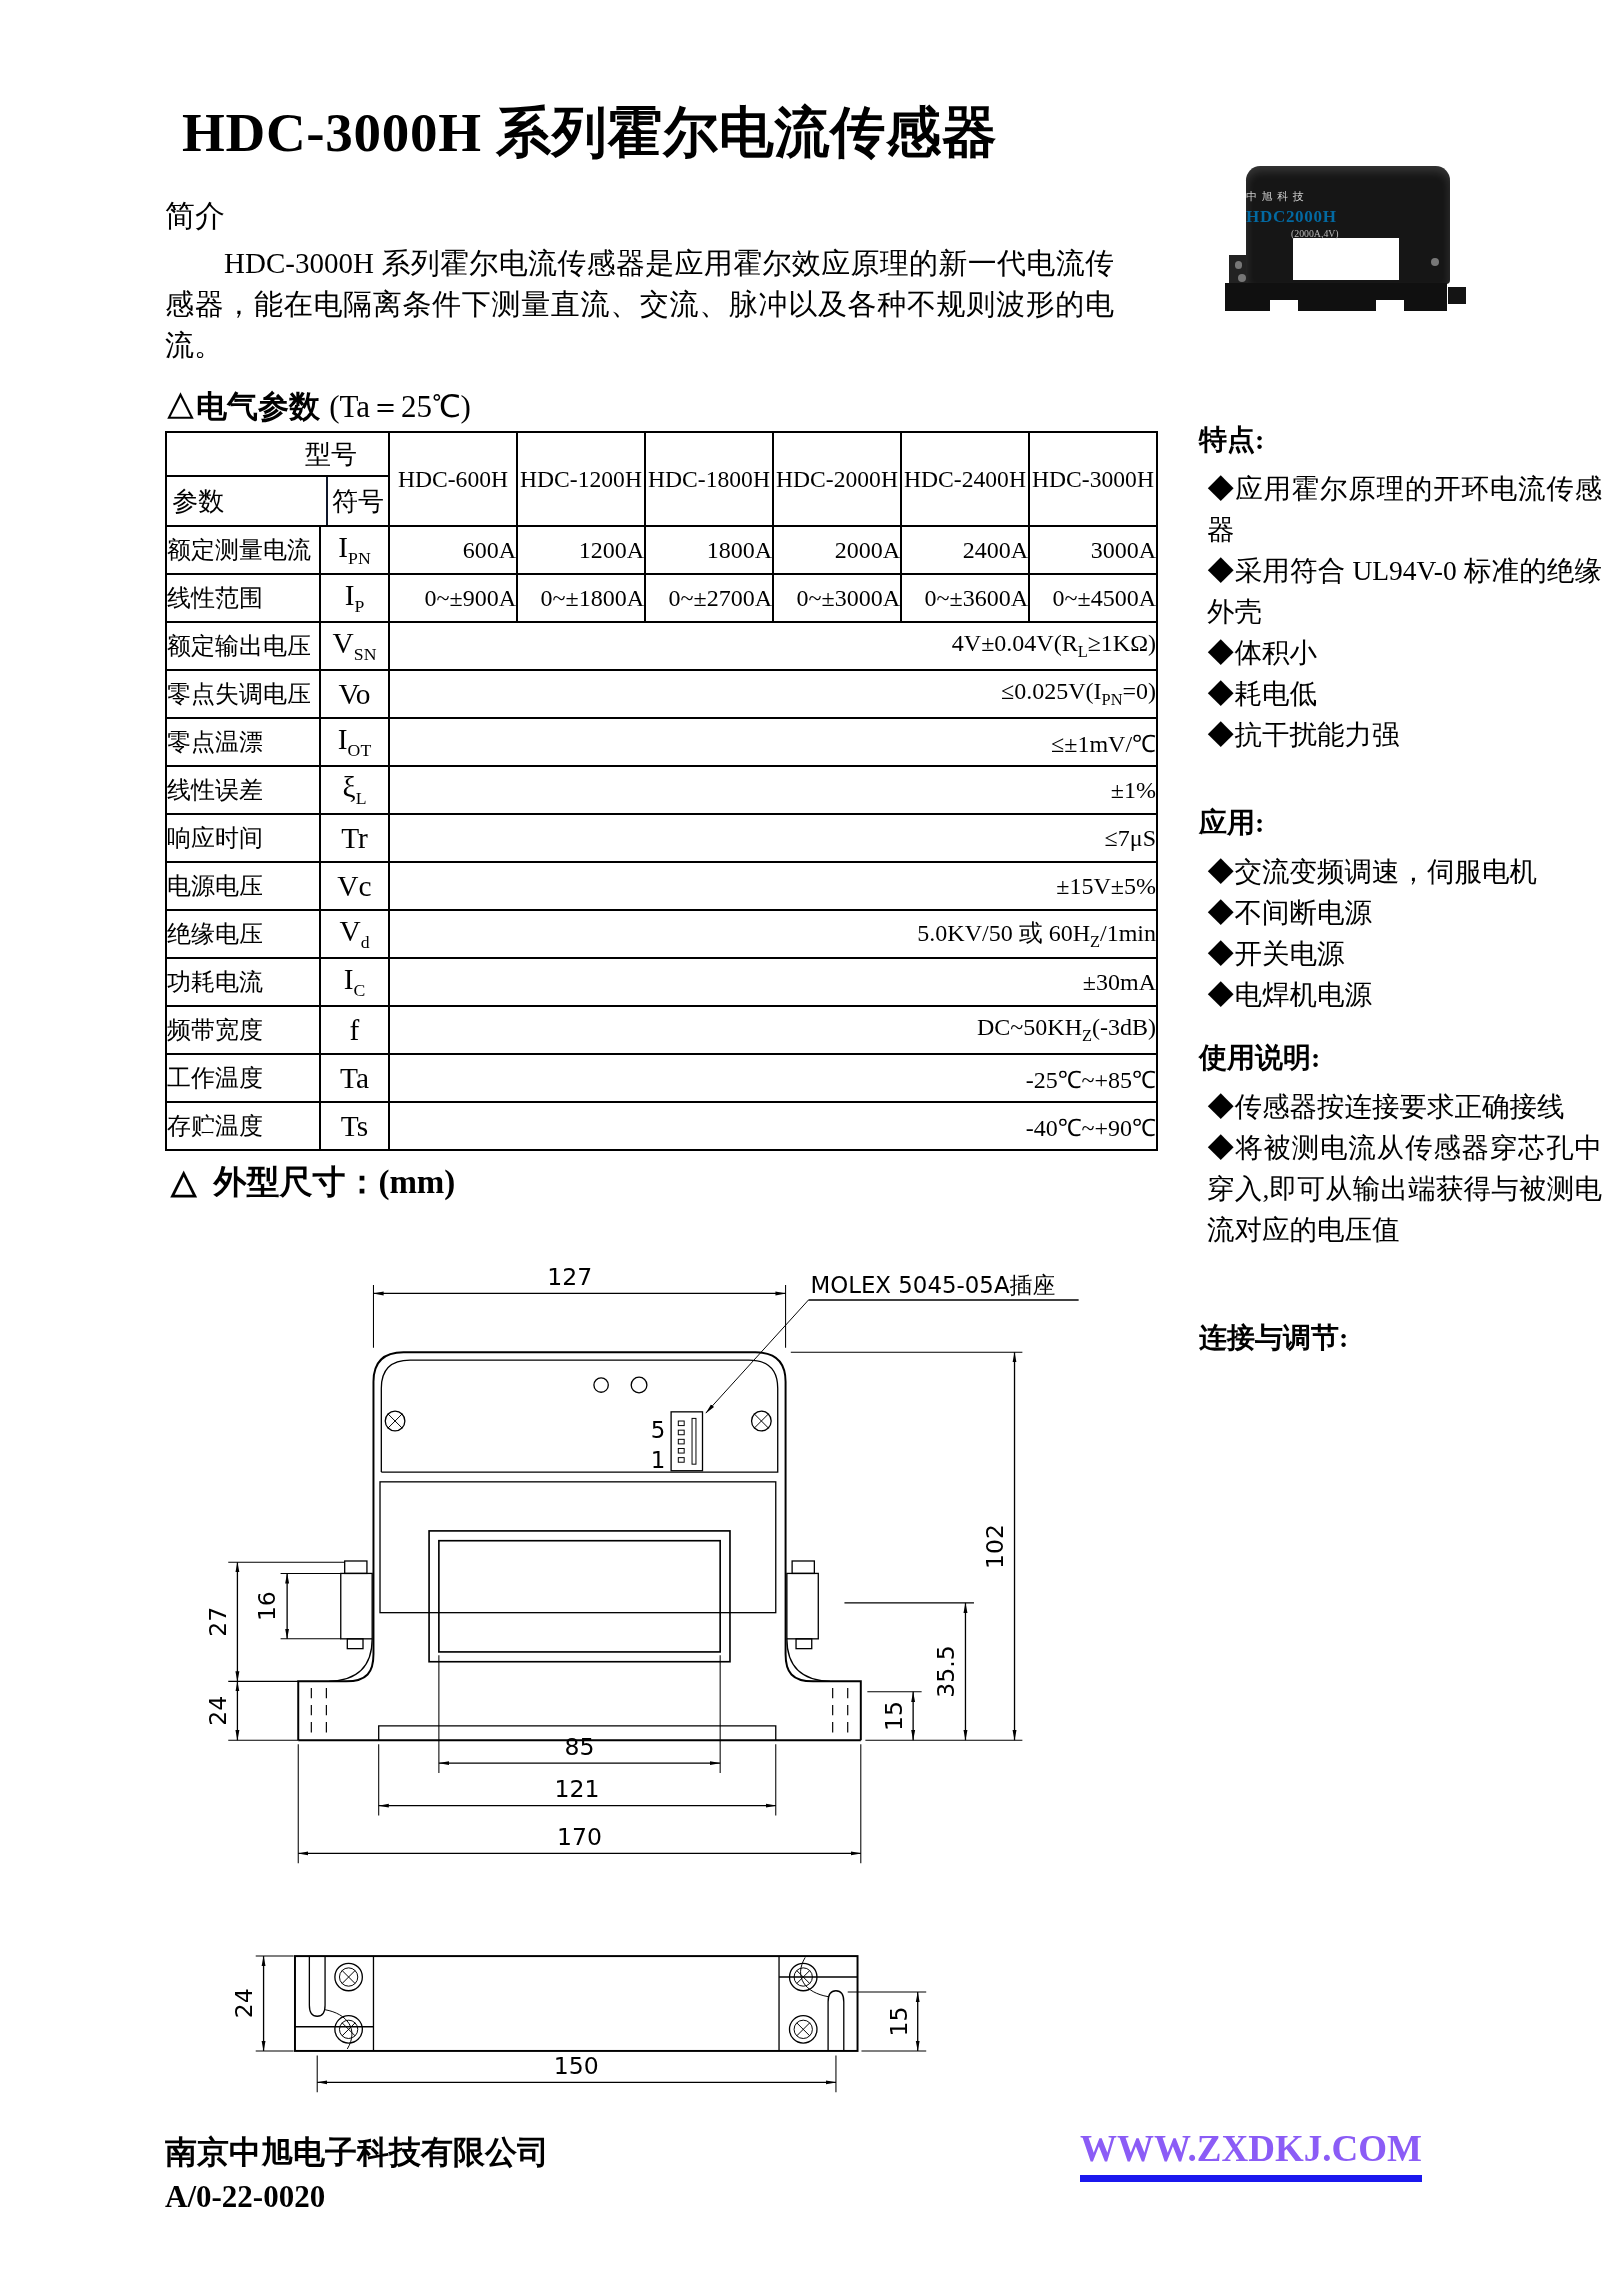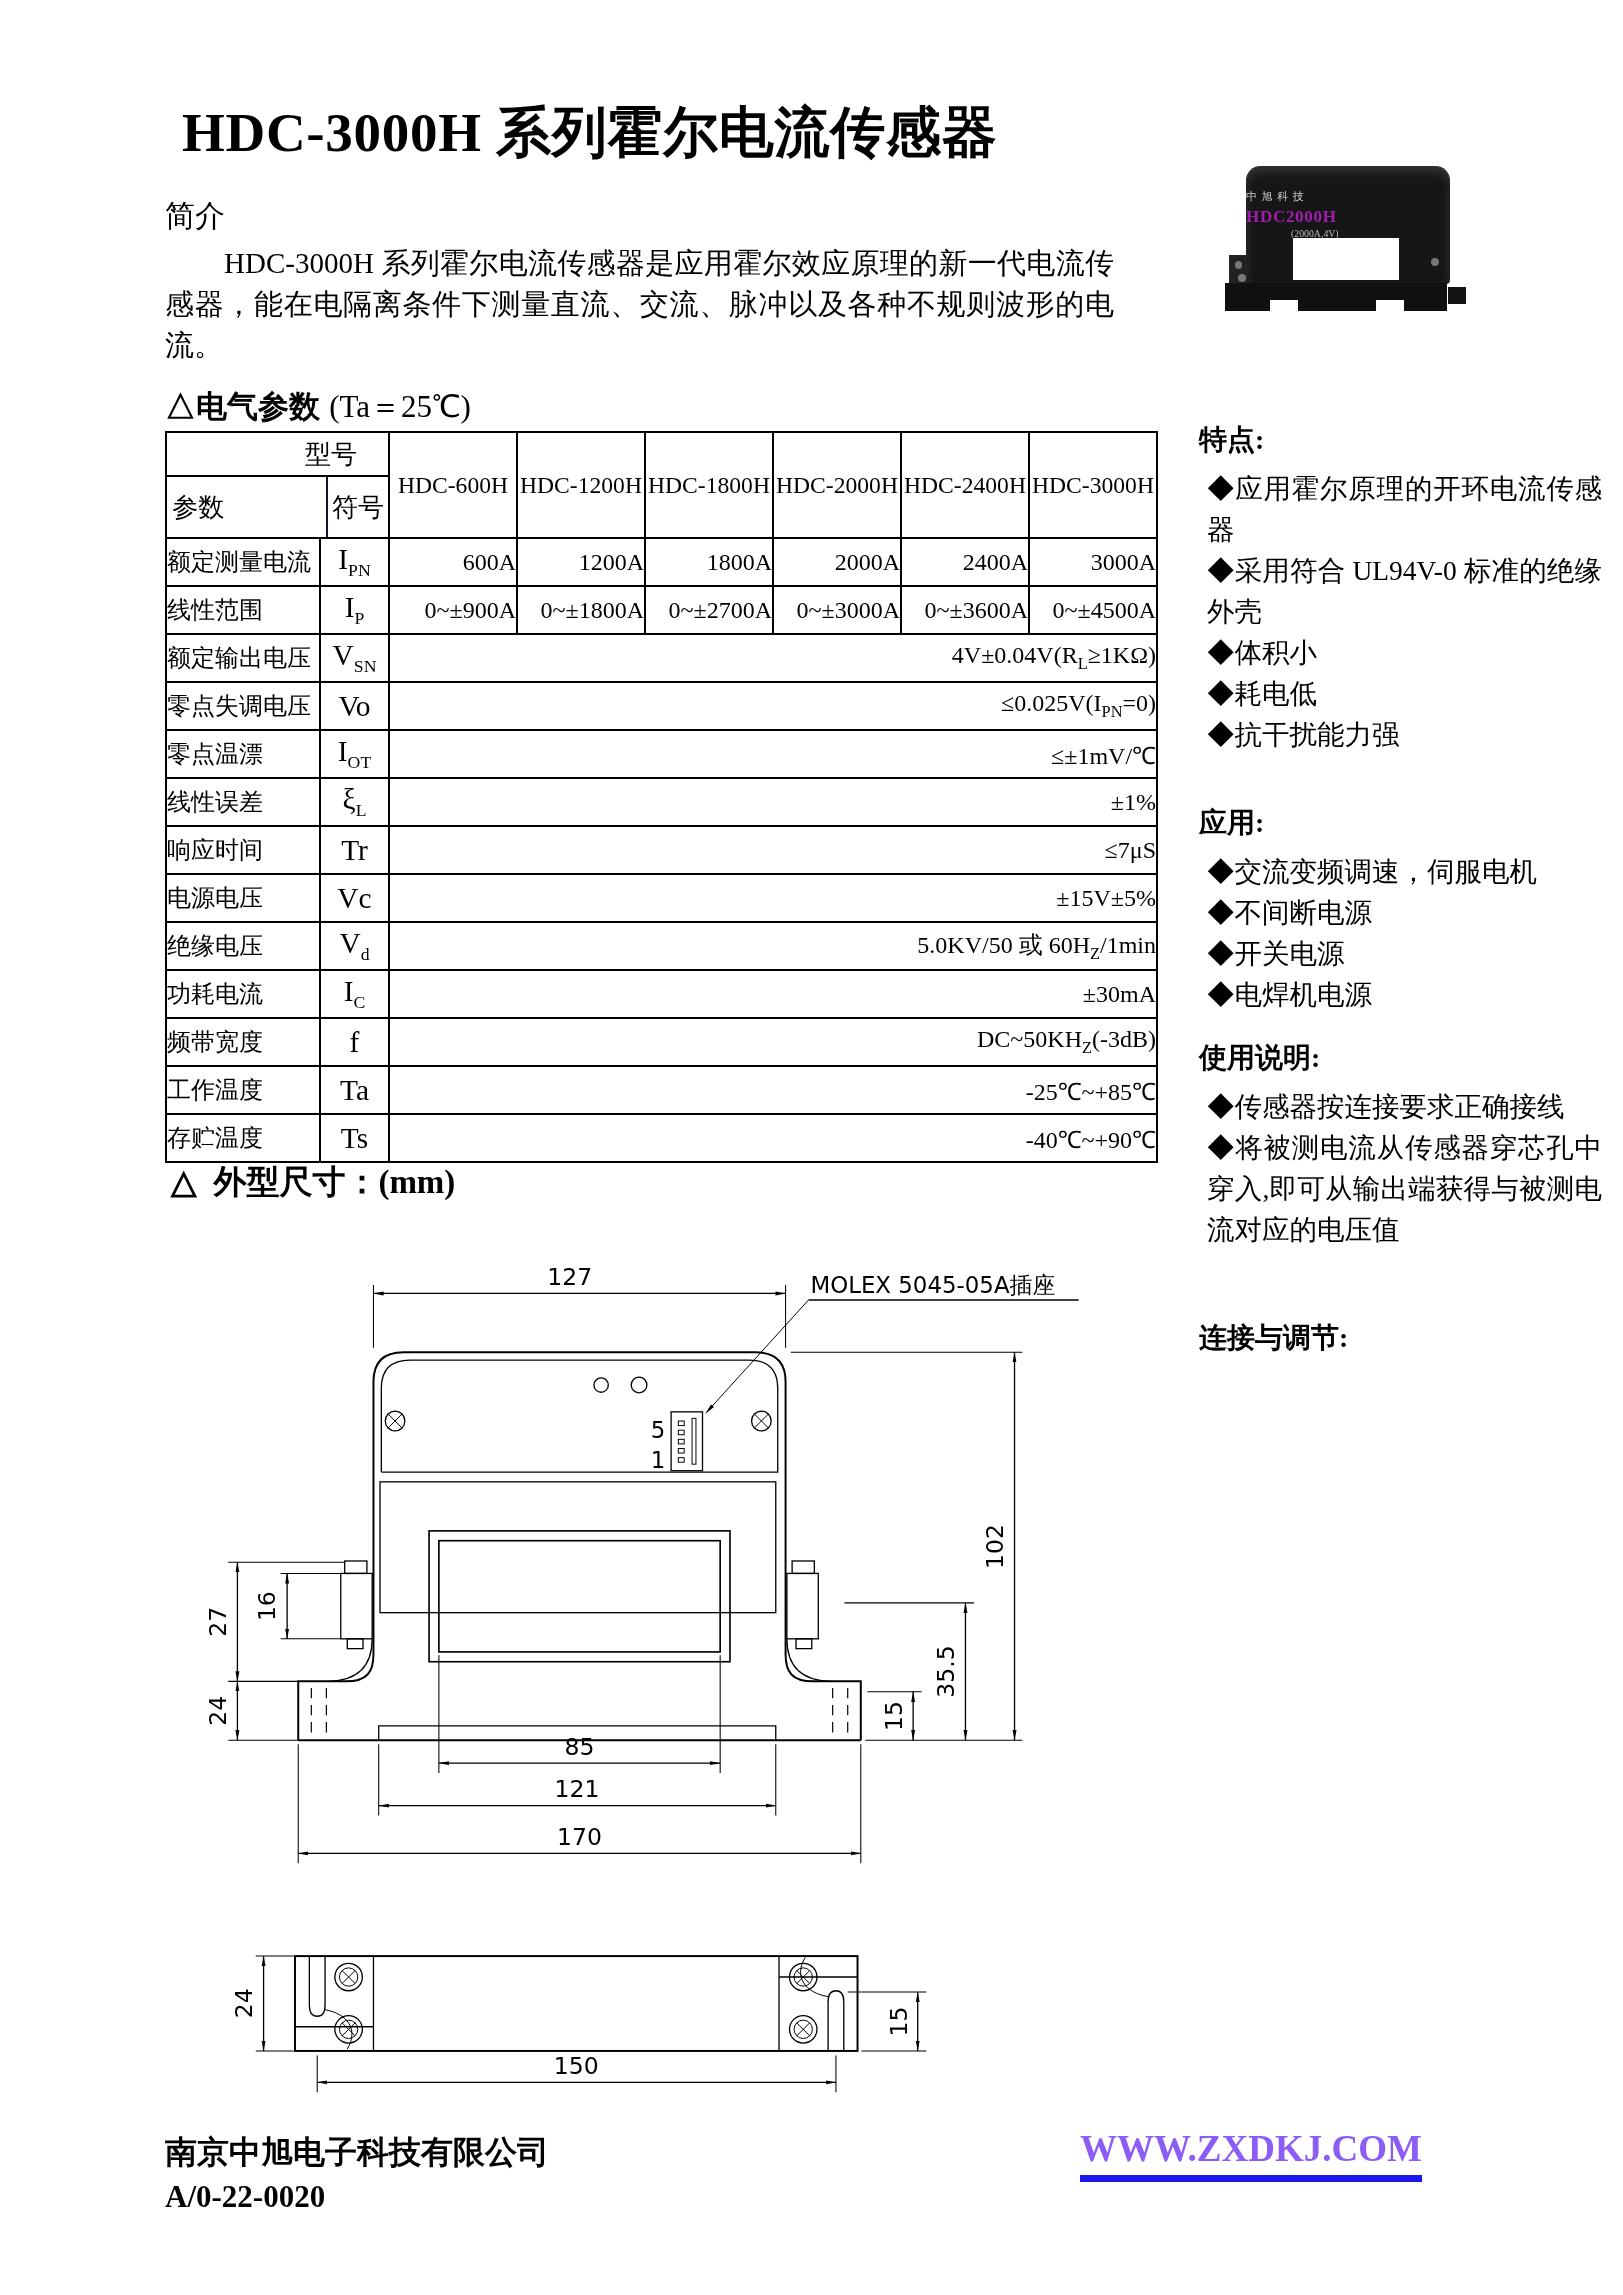--- a/index.html
+++ b/index.html
@@ -16,21 +16,21 @@
   .elec-h .bold{font-weight:bold;}
   .elec-h .cond{font-weight:normal;margin-left:9.2px;}
 
   
   .tblwrap{left:165px;top:431px;}
   .etable{border-collapse:collapse;table-layout:fixed;width:993px;}
   .etable td{border:2px solid #000;border-top-width:2.6px;border-bottom-width:2.6px;padding:0;overflow:hidden;}
   .etable tr{height:48px;}
   tr.hdr{height:92px;}
   .corner{padding:0;}
-  .corner-wrap{height:104px;display:flex;flex-direction:column;}
+  .corner-wrap{height:92px;display:flex;flex-direction:column;}
   .corner-top{height:42px;display:flex;align-items:center;justify-content:flex-end;
               padding-right:31px;font-size:26px;border-bottom:2px solid #000;}
   .corner-bot{flex:1;display:flex;}
   .corner-param{width:154px;display:flex;align-items:center;padding-left:5.2px;font-size:26px;}
   .corner-sym{flex:1;border-left:2px solid #0f172a;display:flex;align-items:center;justify-content:center;font-size:26px;}
   .c-model{text-align:center;font-size:23.6px;}
   .c-param{font-size:24px;text-align:left;padding-left:3.9px;white-space:nowrap;}
   .c-sym{text-align:center;font-size:29.4px;}
   .c-sym sub{font-size:17.7px;}
   .c-val{text-align:right;font-size:24px;}
@@ -63,21 +63,21 @@
           border-radius:14.4px 14.4px 3.9px 3.9px;box-shadow:inset 0 5.2px 9.2px rgba(255,255,255,.14);}
   .p-window{position:absolute;left:86px;top:90px;width:106px;height:42px;background:#fff;}
   .p-base{position:absolute;left:18.3px;top:135px;width:222px;height:27.5px;background:#101010;}
   .p-notch{position:absolute;background:#fff;height:10.5px;width:27.5px;top:152px;}
   .p-clampL{position:absolute;left:22px;top:107px;width:18.3px;height:29px;background:#222;}
   .p-clampR{position:absolute;left:217px;top:105px;width:19.6px;height:31px;background:#222;}
   .p-clip{position:absolute;left:241px;top:139px;width:18.3px;height:17px;background:#141414;}
   .p-screw{position:absolute;width:7.9px;height:7.9px;border-radius:50%;background:#777;}
   .p-label{position:absolute;left:39px;top:41px;width:219px;text-align:left;color:#cfcfcf;}
   .p-l1{font-size:11px;letter-spacing:4.6px;}
-  .p-l2{font-size:17px;font-weight:bold;color:#a21caf;letter-spacing:0.7px;margin-top:2.6px;}
+  .p-l2{font-size:17px;font-weight:bold;color:#0369a1;letter-spacing:0.7px;margin-top:2.6px;}
   .p-l3{font-size:9.8px;color:#b9b9b9;margin-top:1.3px;padding-left:45px;}
 
   
   .f-company{left:165px;top:2131px;font-size:32px;font-weight:bold;}
   .f-doc{left:165px;top:2179px;font-size:31px;font-weight:bold;}
   .f-web{left:1080px;top:2127px;font-size:37px;font-weight:bold;color:#8b5cf6;
          border-bottom:7.2px solid #1b18ee;padding-bottom:5.2px;white-space:nowrap;}
 </style>
 </head>
 <body>

